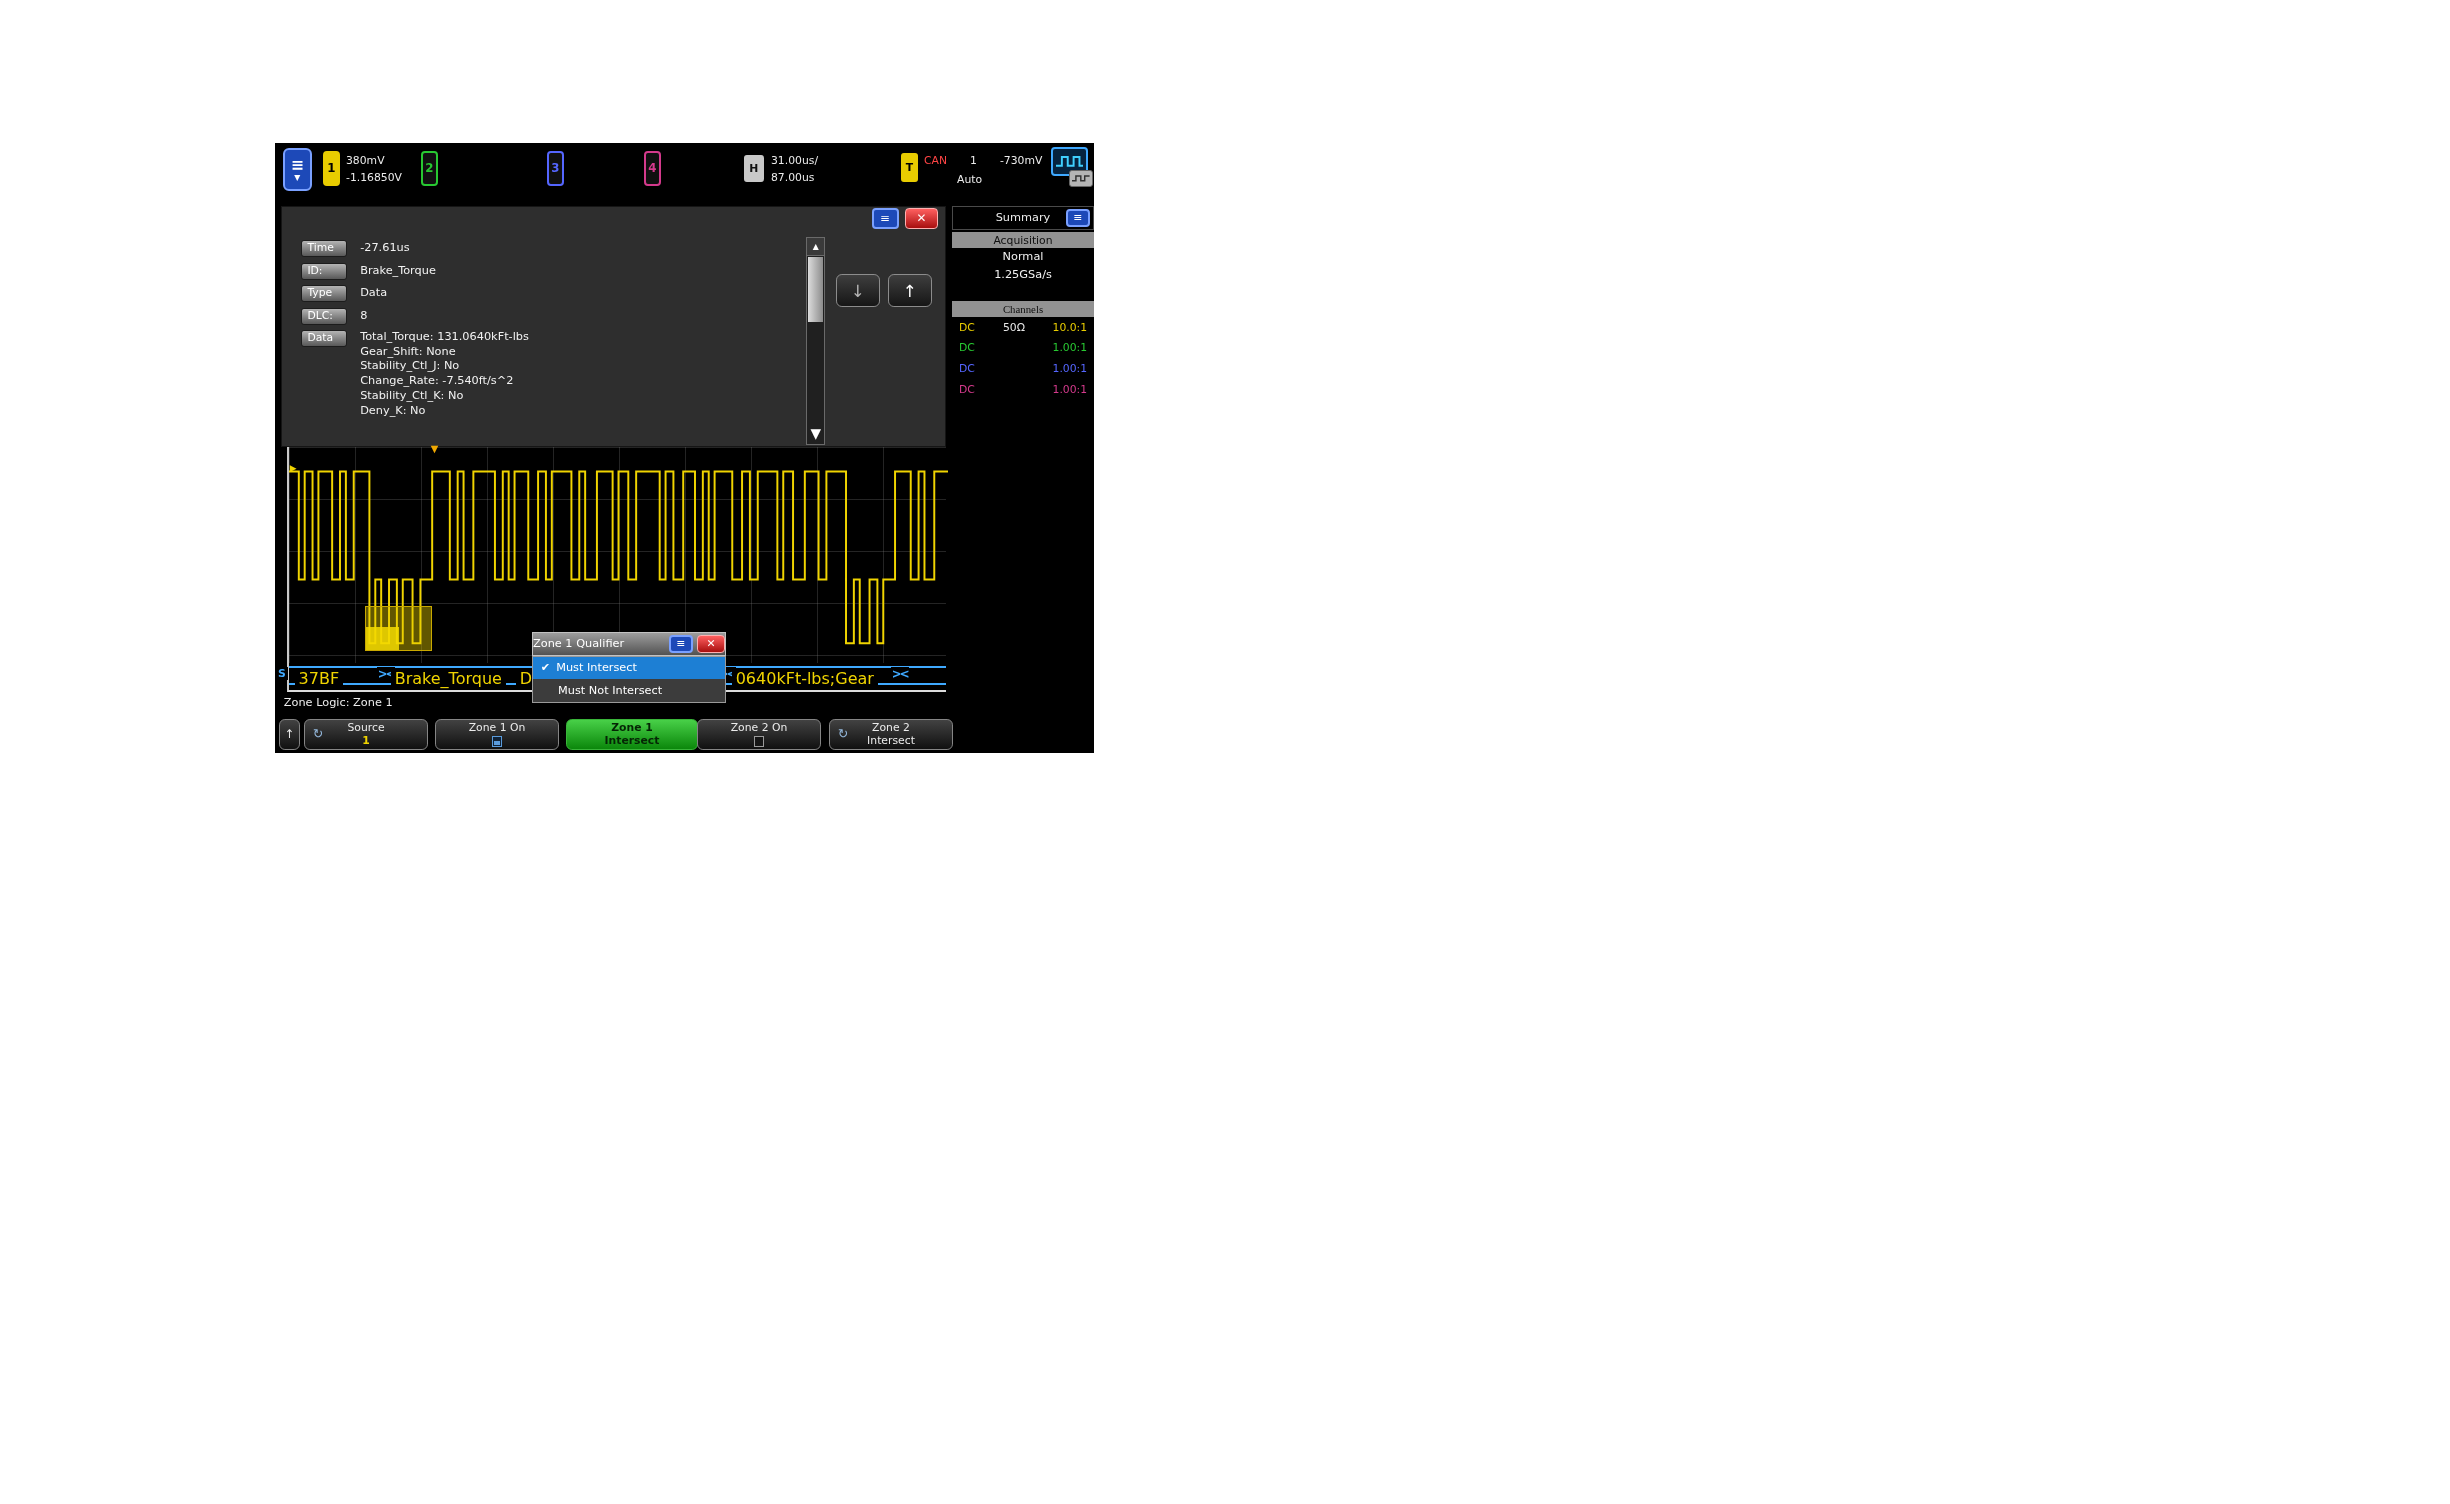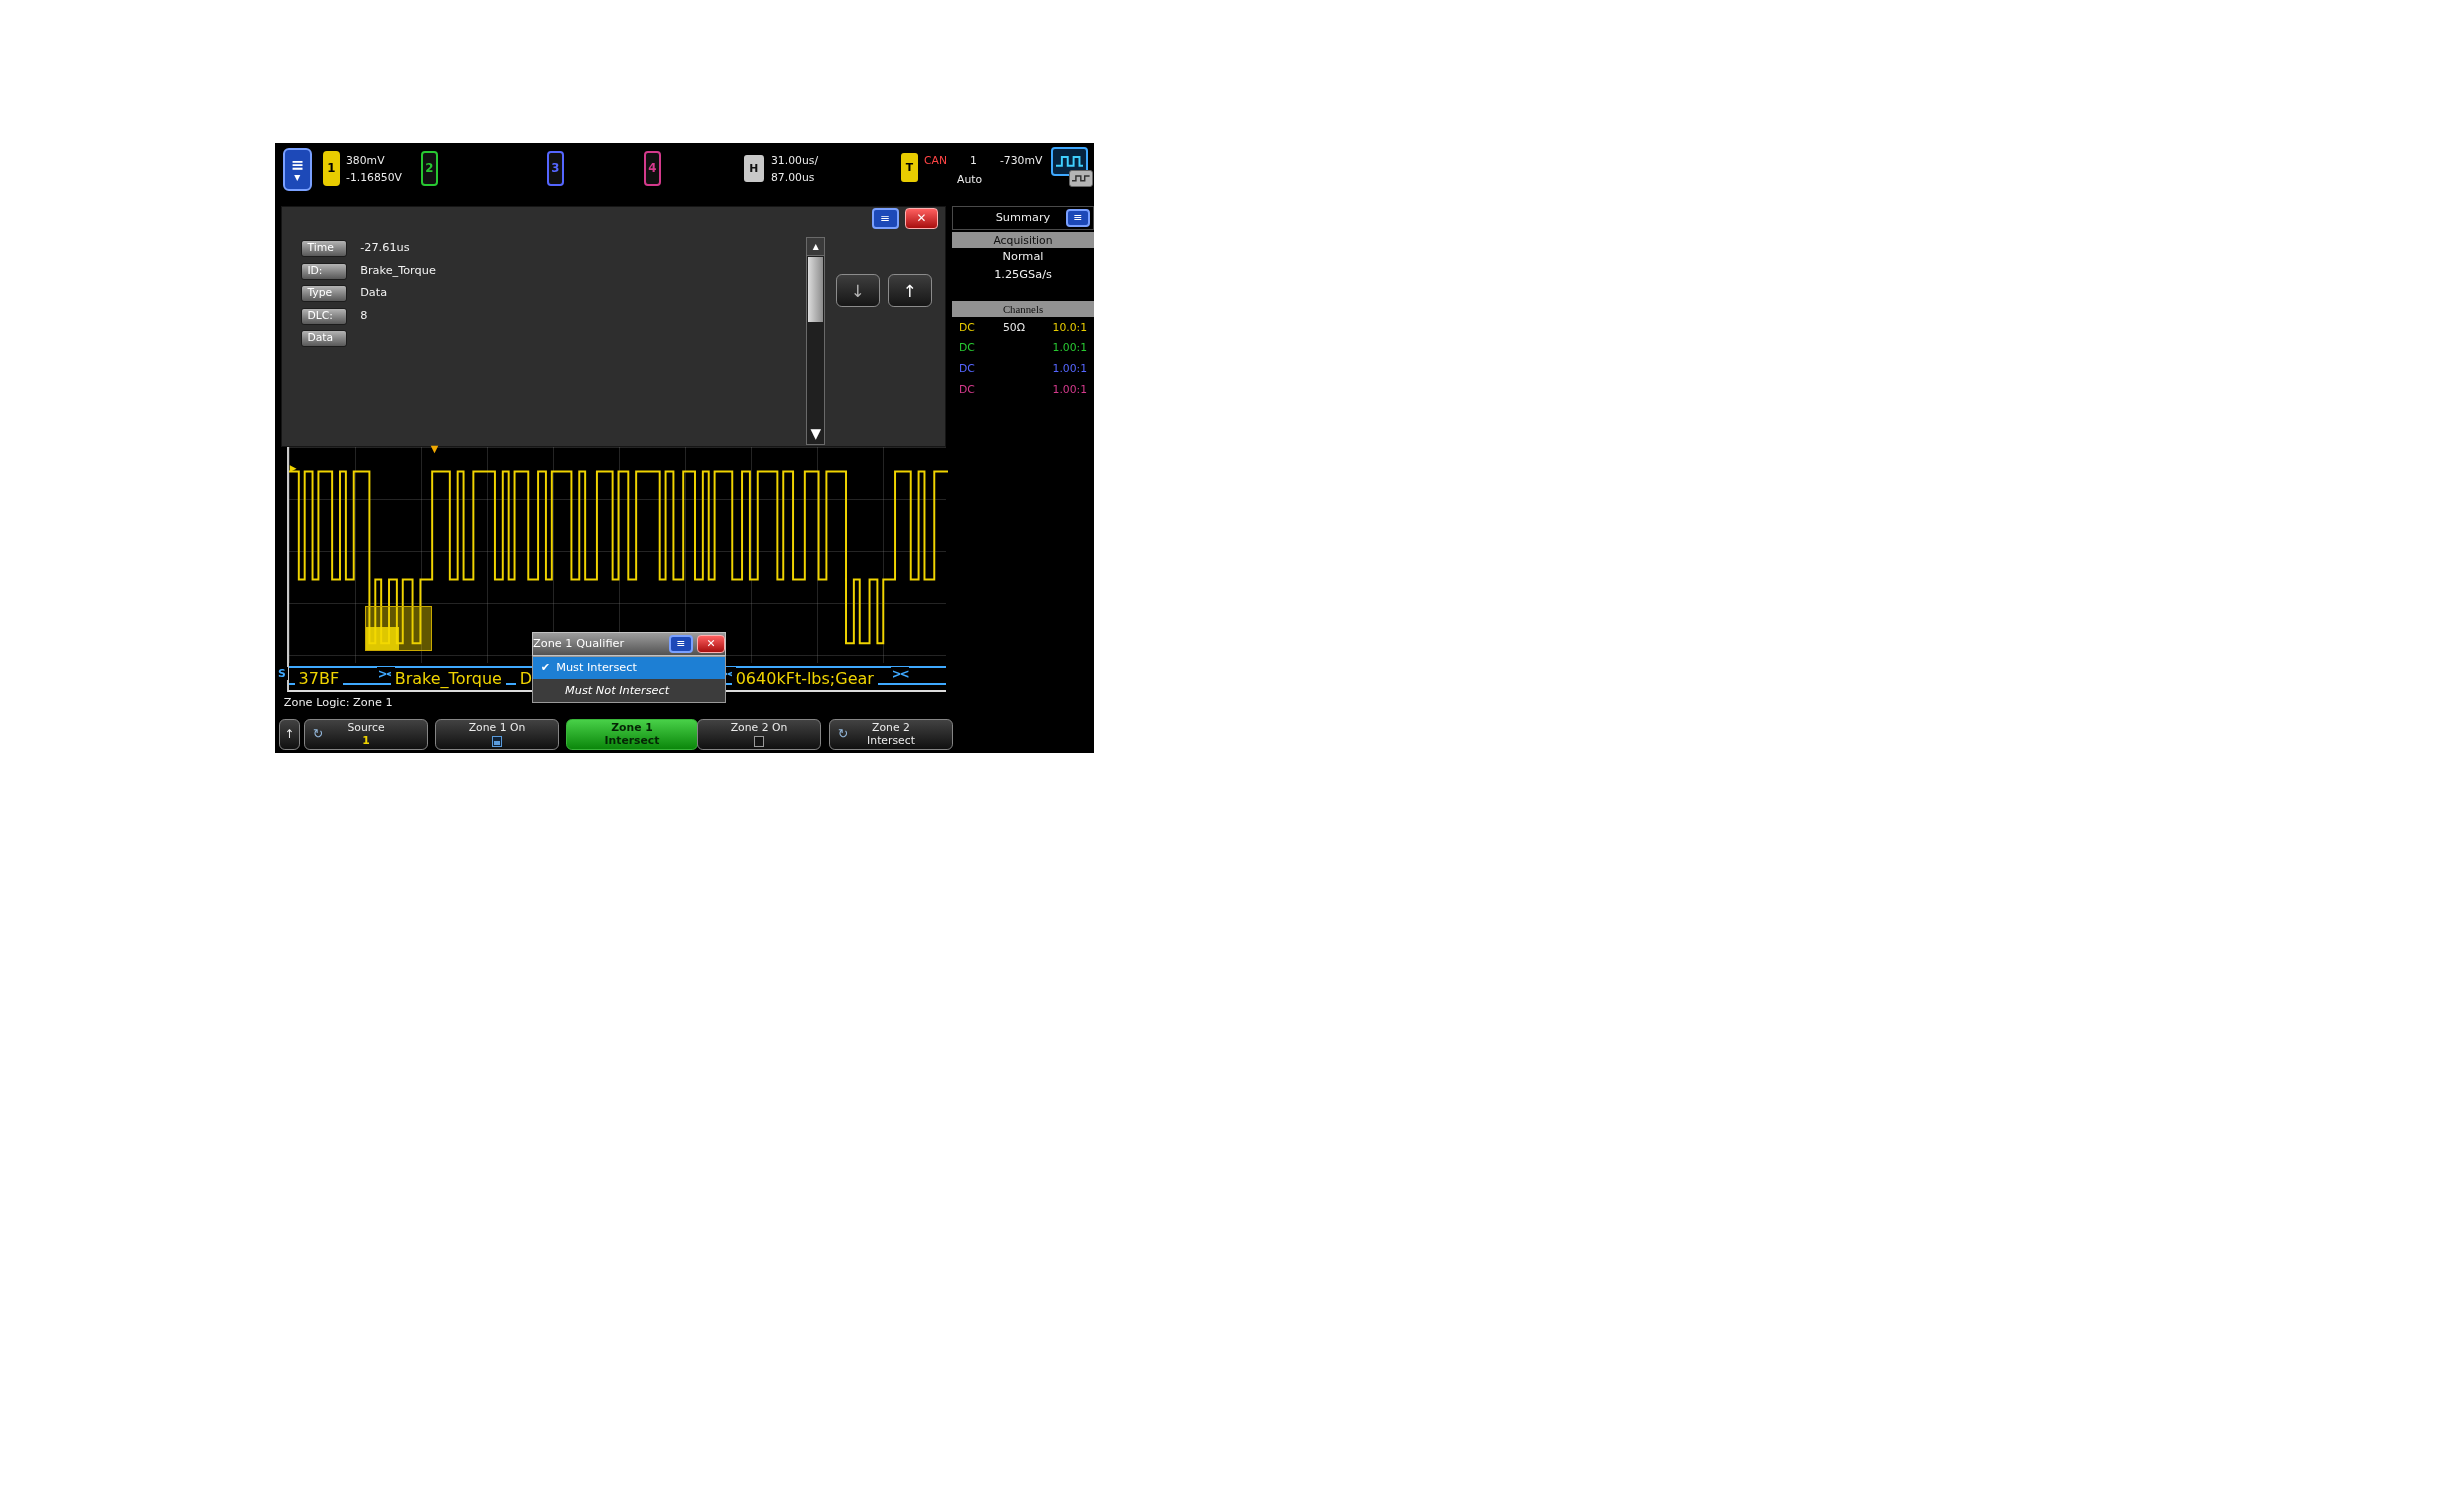--- a/index.html
+++ b/index.html
@@ -68,21 +68,21 @@
 
   
   .popup { position:absolute; left:257px; top:489px; width:194px; z-index:9; }
   .popup-title { height:23.5px; background:linear-gradient(#9d9d9d,#525252); border:1px solid #c2c2c2; display:flex; align-items:center; gap:3.9px; color:#fff; font-size:11.3px; padding:0 0; }
   .popup-title .txt { flex:1; }
   .popup-title .mini { width:24.5px; height:17.6px; background:#1d49b8; border:2px solid #7aa0ff; border-radius:3.9px; color:#fff; display:flex; align-items:center; justify-content:center; font-size:10.8px; cursor:pointer; }
   .popup-title .x { width:28px; height:17.6px; background:linear-gradient(#ff6060,#a80f0f); border:1px solid #ffb0b0; border-radius:3.9px; color:#fff; font-weight:bold; display:flex; align-items:center; justify-content:center; font-size:10.8px; cursor:pointer; }
   .popup-menu { border:1px solid #9a9a9a; background:#3c3c3c; }
   .pm-item { height:22.5px; display:flex; align-items:center; padding:0 7.8px; gap:5.9px; color:#fff; font-size:11.3px; cursor:pointer; }
   .pm-item.sel { background:#1d7fd4; }
-  .pm-item.plain { padding-left:32px;font-style:italic; }
+  .pm-item.plain { padding-left:25px; }
 
   
   .status { position:absolute; left:8.8px; top:553px; font-size:11.3px; color:#ececec; }
   .softkeys { position:absolute; left:0; top:576px; width:819px; height:33px; }
   .skey { position:absolute; top:0; height:31px; border:1px solid #858585; border-radius:5.9px; background:linear-gradient(#424242,#101010); display:flex; flex-direction:column; align-items:center; justify-content:center; color:#ececec; font-size:10.8px; line-height:12.7px; cursor:pointer; }
   .skey.arrow { left:3.9px; width:21.6px; font-size:11.8px; }
   .skey.source { left:29px; width:124px; }
   .skey.z1on { left:160px; width:124px; }
   .skey.z1mode { left:291px; width:132px; background:linear-gradient(#48d048,#0b870b); color:#04260 4; color:#052505; font-weight:bold; border-color:#39b539; }
   .skey.z2on { left:422px; width:124px; }
@@ -160,20 +160,28 @@
       <div class="lrow" style="top:78px;">
         <div class="flabel">Type</div>
         <div class="fvalue">Data</div>
       </div>
       <div class="lrow" style="top:101px;">
         <div class="flabel">DLC:</div>
         <div class="fvalue">8</div>
       </div>
       <div class="lrow" style="top:123px;">
         <div class="flabel">Data</div>
+        <div class="fvalue data-lines">
+          <div>Total_Torque: 131.0640kFt-lbs</div>
+          <div>Gear_Shift: None</div>
+          <div>Stability_Ctl_J: No</div>
+          <div>Change_Rate: -7.540ft/s^2</div>
+          <div>Stability_Ctl_K: No</div>
+          <div>Deny_K: No</div>
+        </div>
       </div>
 
       <div class="vscroll">
         <div class="sb-up">
             <span>▲</span>
           </div>
         <div class="sb-thumb"></div>
         <div class="sb-down">
             <span>▼</span>
           </div>

